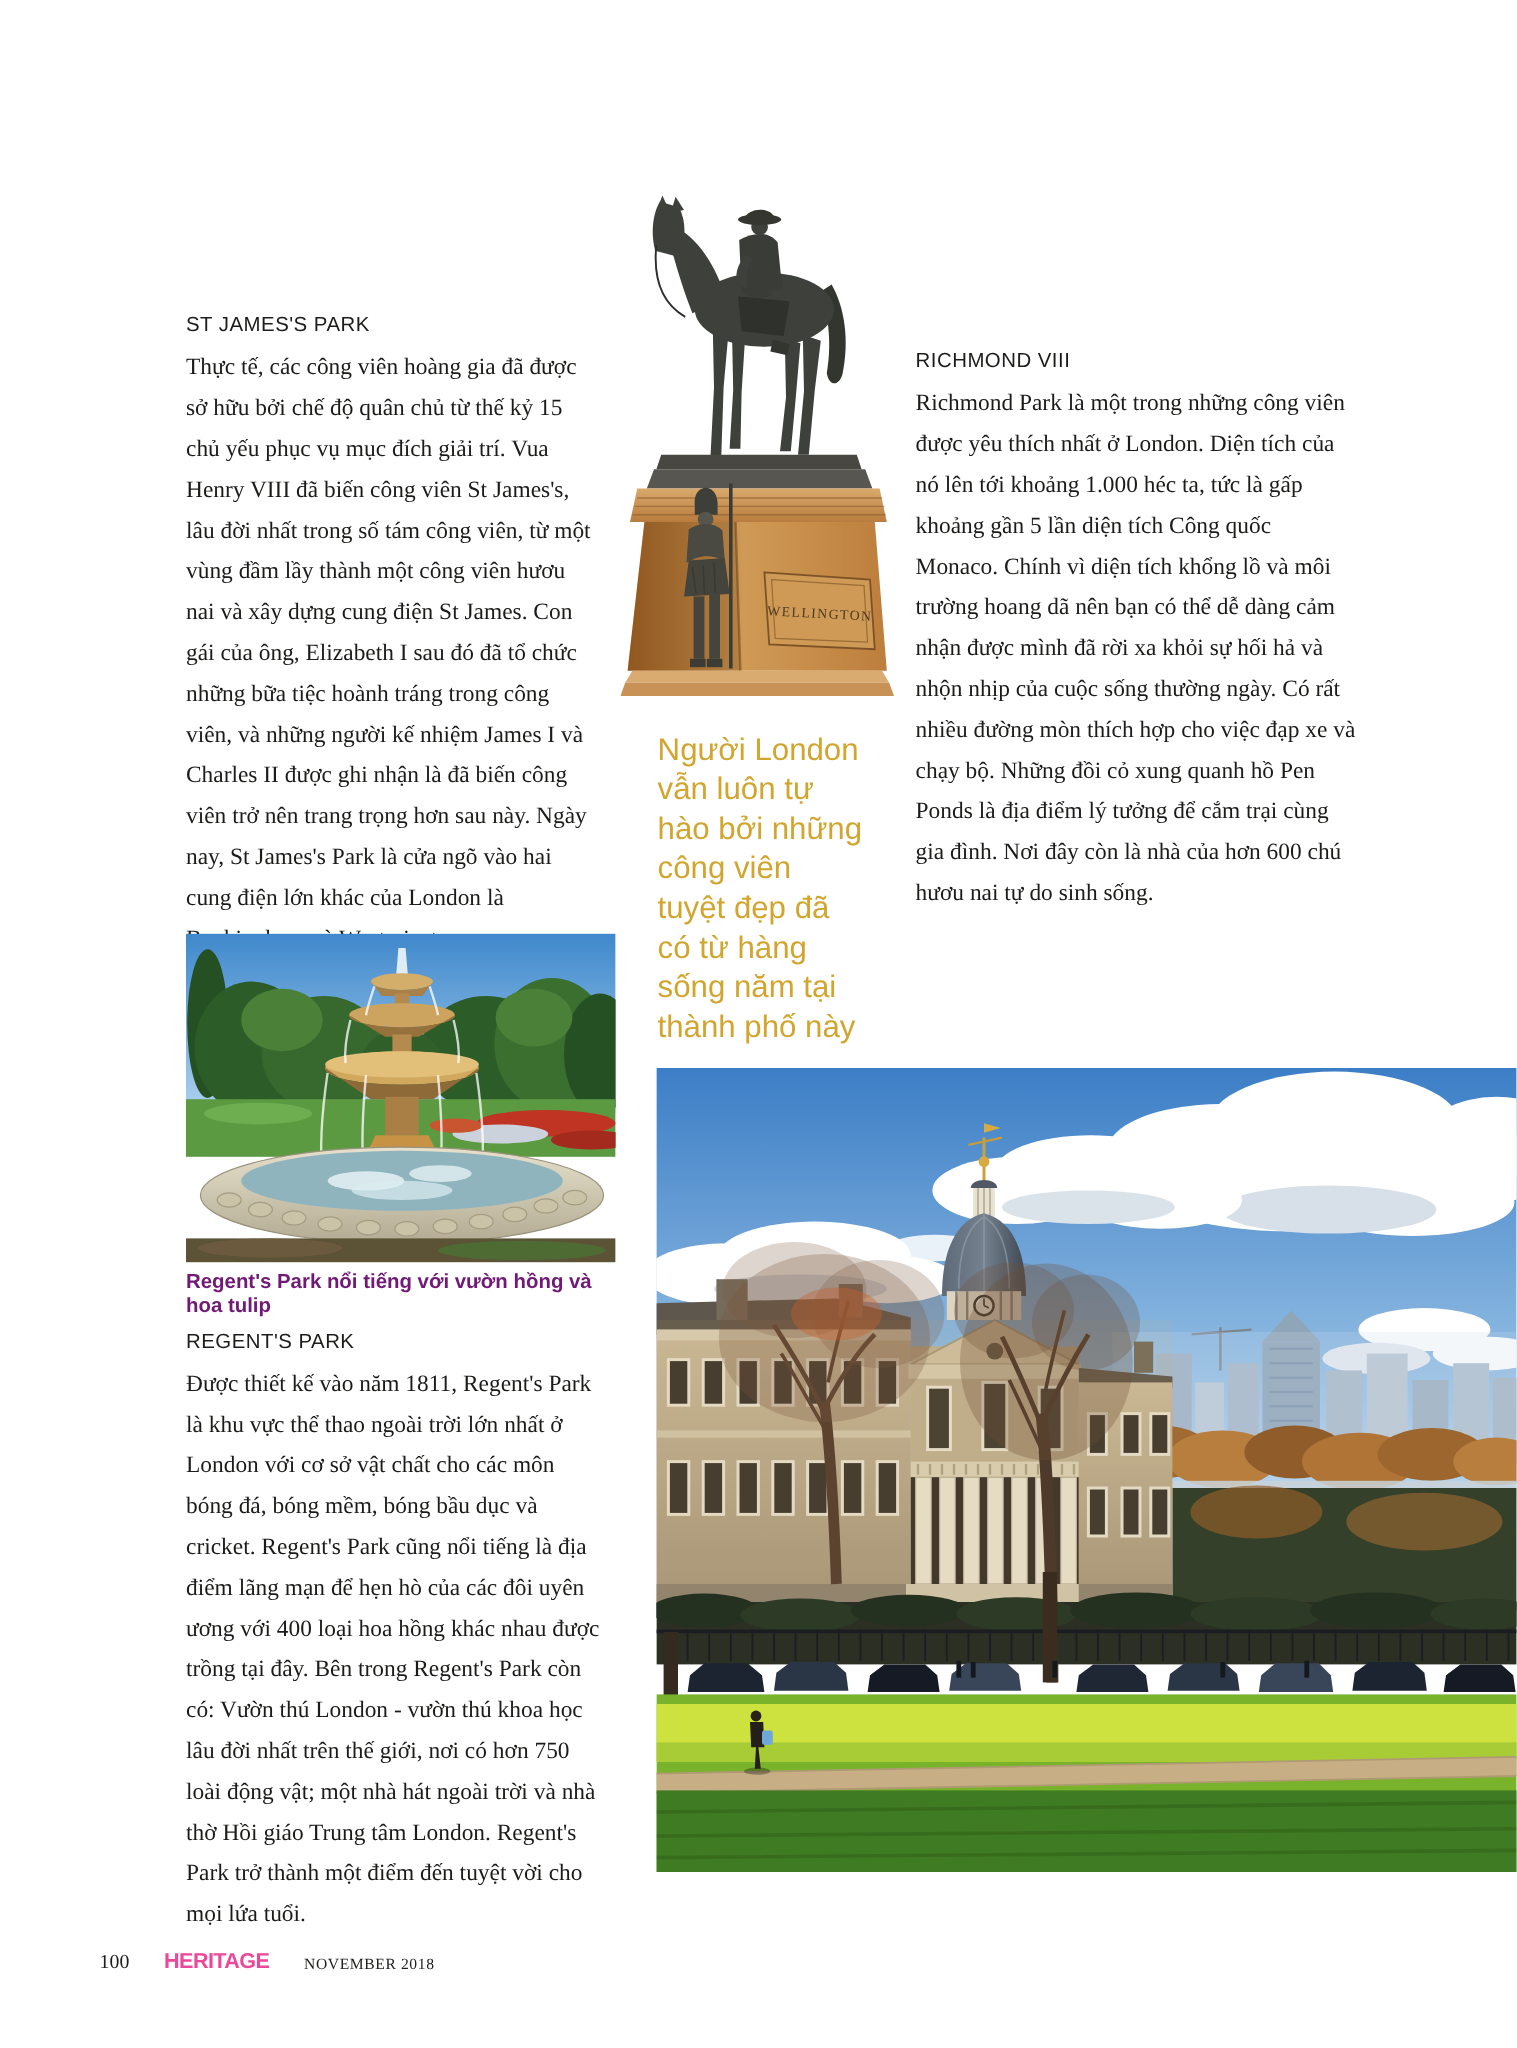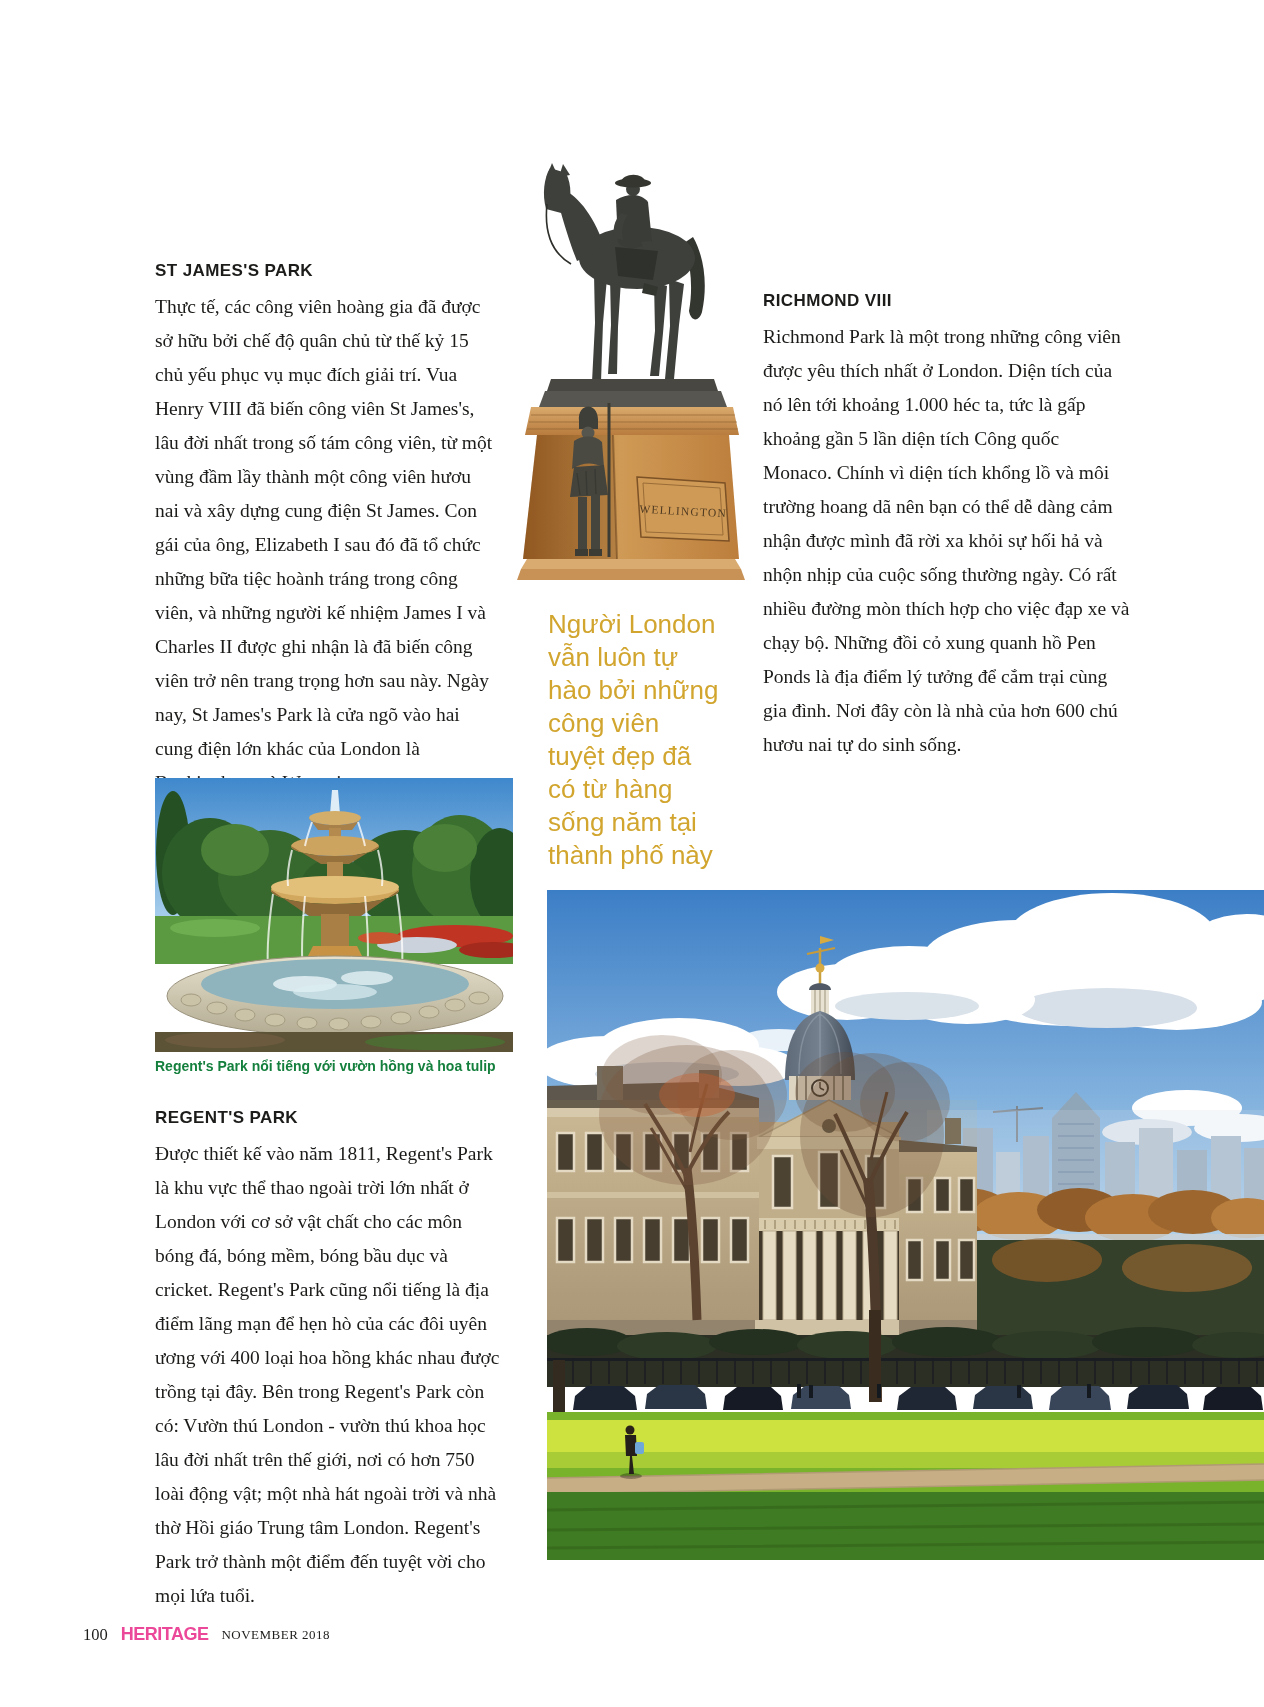--- a/index.html
+++ b/index.html
@@ -1,27 +1,27 @@
 <!DOCTYPE html>
 <html><head>
 <meta charset="utf-8">
 <style>
   html,body{margin:0;padding:0;background:#ffffff;}
   .page{position:relative;width:1264px;height:1707px;background:#ffffff;overflow:hidden;
         font-family:"Liberation Serif","DejaVu Serif",serif;color:#1b1b19;}
   .abs{position:absolute;}
-  .heading{font-family:"Liberation Sans","DejaVu Sans",sans-serif;font-weight:bold;
+  .heading{font-family:"Liberation Sans","DejaVu Sans",sans-serif;font-weight:normal;
            font-size:17px;letter-spacing:.4px;color:#1c1c1a;margin:0 0 9px 0;}
   .bodytext{font-size:19.5px;line-height:34px;margin:0;text-align:left;}
   .indent{text-indent:27px;}
   .pullquote{font-family:"Liberation Sans","DejaVu Sans",sans-serif;font-size:26px;
              line-height:33px;white-space:pre-line;font-weight:400;}
   .caption{font-family:"Liberation Sans","DejaVu Sans",sans-serif;font-weight:bold;
-           font-size:14px;color:#15803d;}
-  .footer{font-size:16px;color:#1d1d1b;display:flex;align-items:center;gap:13px;}
+           font-size:17px;color:#701a75;}
+  .footer{font-size:16px;color:#1d1d1b;display:flex;align-items:flex-end;gap:29px;}
   .footer .pagenum{font-size:16.5px;}
   .footer .logo{font-family:"Liberation Sans","DejaVu Sans",sans-serif;font-weight:800;
                 font-size:18px;letter-spacing:-.5px;color:#ec4899;}
   .footer .issue{font-size:13px;letter-spacing:.5px;}
   figure{margin:0;padding:0;}
   svg{display:block;}
 </style>
 </head>
 <body>
 

